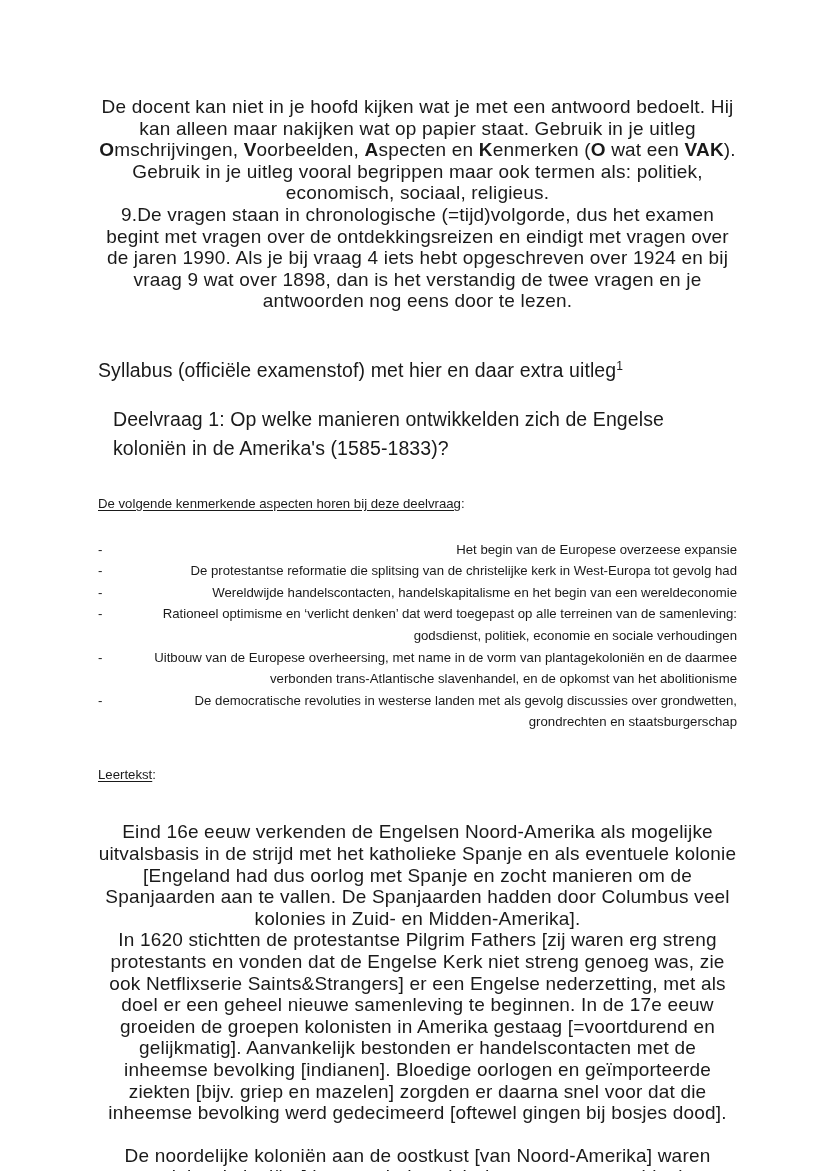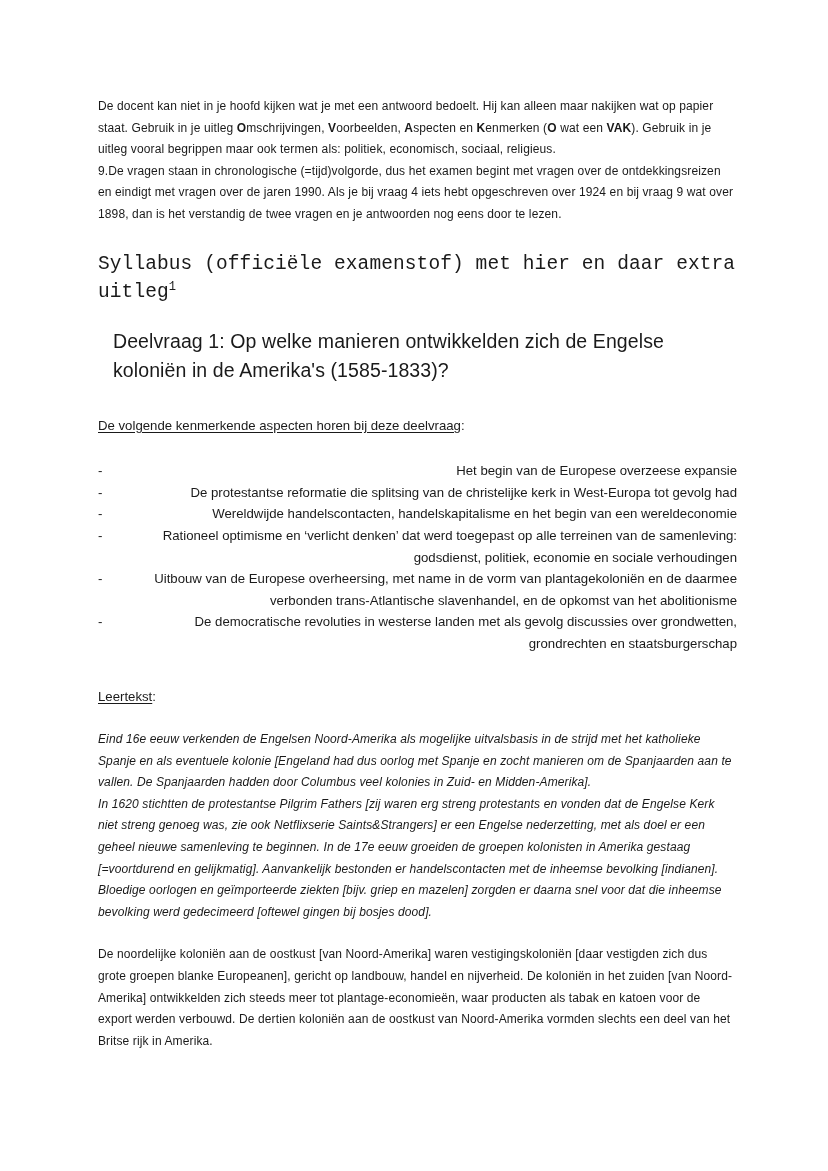--- a/index.html
+++ b/index.html
@@ -29,41 +29,41 @@
 
   .content {
     position: absolute;
     left: 98px;
     top: 96px;
     width: 639px;
   }
 
   
   .para {
-    font-size: 12px;
+    font-size: 19px;
     line-height: 21.6px;
     margin: 0;
     color: #1a1a1a;
-    text-align: left;
+    text-align: center;
     letter-spacing: 0.01em;
   }
   .para + .para { margin-top: 0; }
 
   b, strong { font-weight: bold; }
 
   
   .h-syllabus {
     font-size: 19.5px;
     line-height: 28px;
     font-weight: normal;
     color: #1a1a1a;
     margin: 0;
     letter-spacing: 0.005em;
   }
-  .block-syllabus { margin-top: 24px; font-family: Liberation Mono, monospace; }
+  .block-syllabus { margin-top: 44px; }
 
   .h-deelvraag {
     font-size: 19.5px;
     line-height: 29px;
     font-weight: normal;
     color: #1a1a1a;
     margin: 15px;
     letter-spacing: 0.005em;
     width: 600px;
   }
@@ -104,21 +104,21 @@
     flex: 0 0 49px;
     color: #1a1a1a;
   }
   .bullet-text {
     flex: 1 1 auto;
     color: #1a1a1a;
     text-align: right;
   }
 
   
-  .block-p1 { margin-top: 22px; font-style: italic; }
+  .block-p1 { margin-top: 36px; }
   .block-p2 { margin-top: 0; }
   .block-p3 { margin-top: 21px; }
 
   
   .footnote-area {
     position: absolute;
     left: 98px;
     top: 1040px;
     width: 639px;
   }

